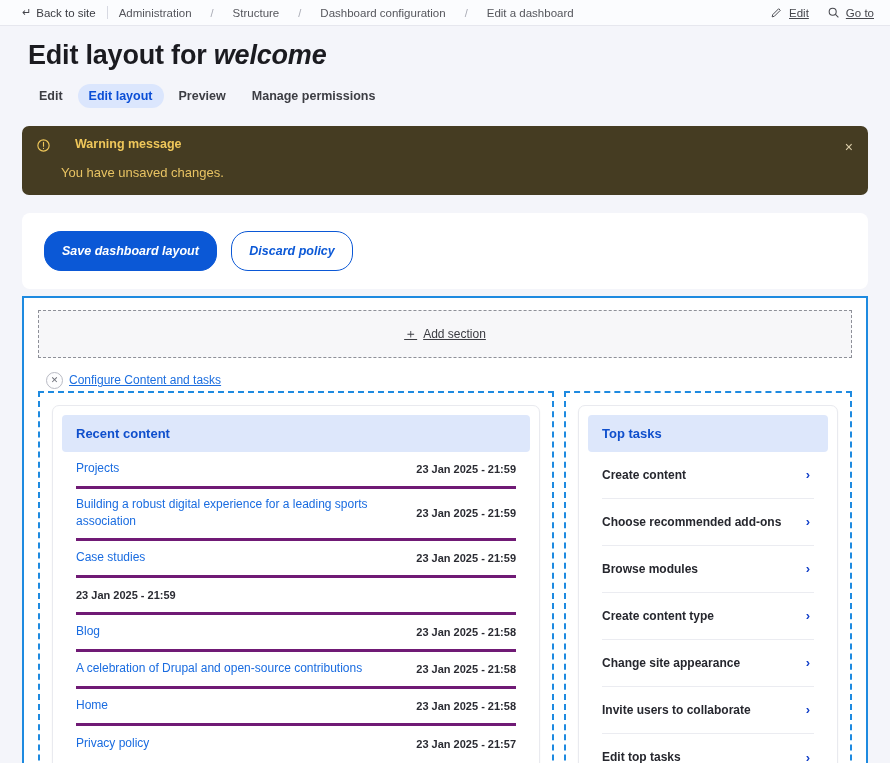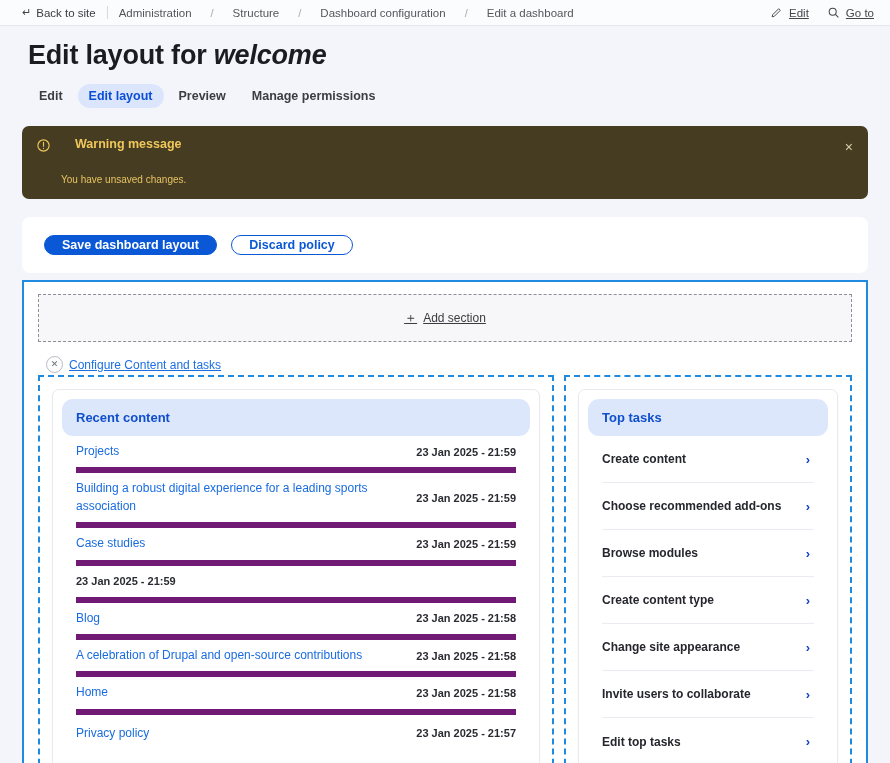--- a/index.html
+++ b/index.html
@@ -60,42 +60,43 @@
     padding: 11px 14px 13px 14px;
     position: relative;
     min-height: 60px;
   }
   .warn-row { display: flex; align-items: flex-start; gap: 24px; }
   .warn-ico { flex: 0 0 auto; margin-top: 1px; }
   .warn-title {
     font-size: 12.5px; font-weight: 700; color: #efc75a; line-height: 1.2;
   }
   .warn-body {
-    font-size: 10px; color: #e8c363; margin: 16px 0 0 25px; line-height: 1.3;
+    font-size: 13px; color: #e8c363; margin: 8px 0 0 25px; line-height: 1.3;
   }
   .warn-close {
     position: absolute; top: 11px; right: 12px;
     background: none; border: 0; color: #ddd0ac;
     font-size: 14px; line-height: 1; cursor: pointer; padding: 3px;
   }
 
   
   .action-card {
     margin: 18px 22px 0 22px;
     background: #ffffff;
     border-radius: 8px;
     padding: 18px 22px;
   }
   .btn {
     font-family: "Liberation Sans", sans-serif;
     font-size: 12.5px; font-weight: 700;
     border-radius: 17px;
-    padding: 2px 17px;
+    padding: 12px 17px;
     cursor: pointer;
     white-space: nowrap;
+    font-style: italic;
   }
   .btn-primary { background: #0b58d6; color: #ffffff; border: 1px solid #0b58d6; }
   .btn-secondary { background: #ffffff; color: #0b58d6; border: 1px solid #0b58d6; margin-left: 10px; }
 
   
   .layout-region {
     margin: 7px 22px 0 22px;
     border: 2px solid #1e8ae0;
     border-bottom: 0;
     background: #ffffff;
@@ -146,30 +147,30 @@
     background: #ffffff;
     border: 1px solid #e9eaef;
     border-radius: 7px;
     padding: 9px 9px 9px 9px;
     height: 100%;
     box-shadow: 0 1px 2px rgba(20,20,40,.05);
     overflow: hidden;
   }
   .block-head {
     background: #dde7fb;
-    border-radius: 11px;
+    border-radius: 4px;
     padding: 11px 14px;
     font-size: 13px; font-weight: 700; color: #0f4fcc;
   }
 
   
   .rc-list { padding: 0 14px; }
   .rc-row {
     display: flex; align-items: center;
-    border-bottom: 6px solid #701a75;
+    border-bottom: 3px solid #701a75;
     min-height: 37px;
     padding: 7px 0;
   }
   .rc-row:last-child { border-bottom: 0; }
   .rc-link {
     font-size: 12px; color: #1a6ce0; text-decoration: none;
     flex: 1 1 auto; line-height: 1.45; padding-right: 14px;
   }
   .rc-date {
     font-size: 11px; font-weight: 700; color: #2b2c33;

